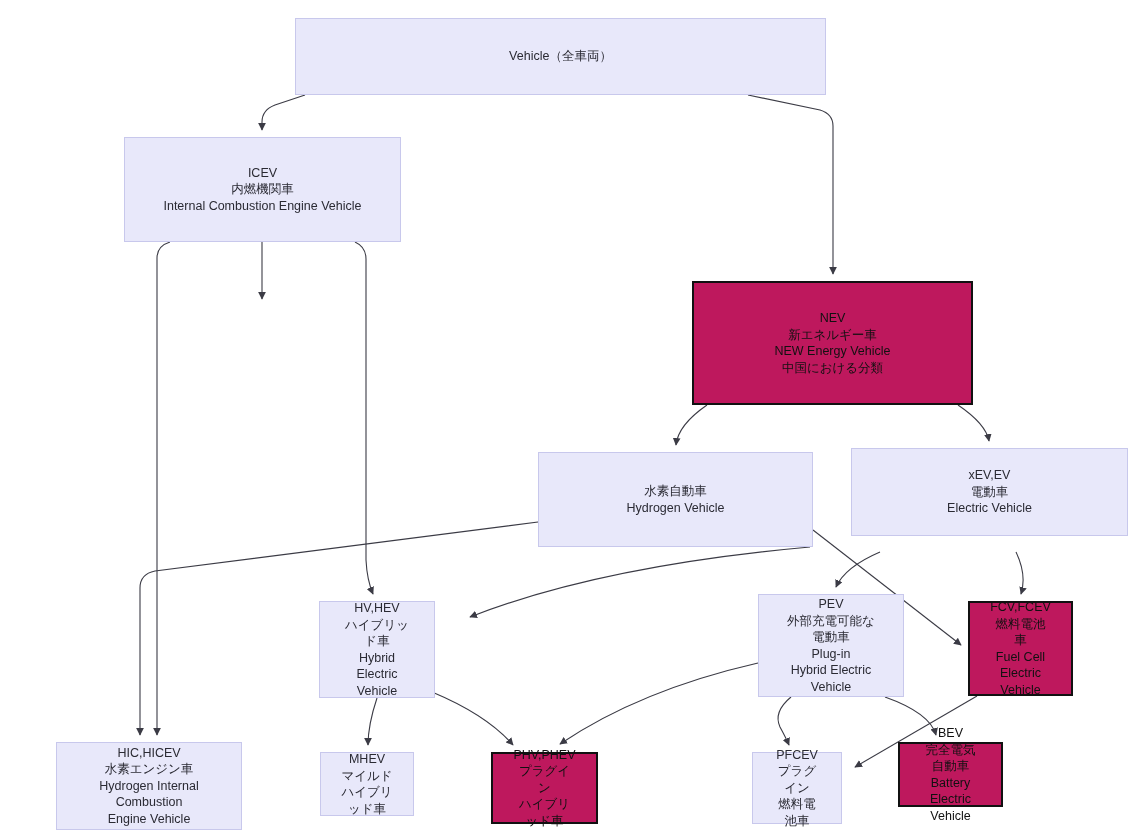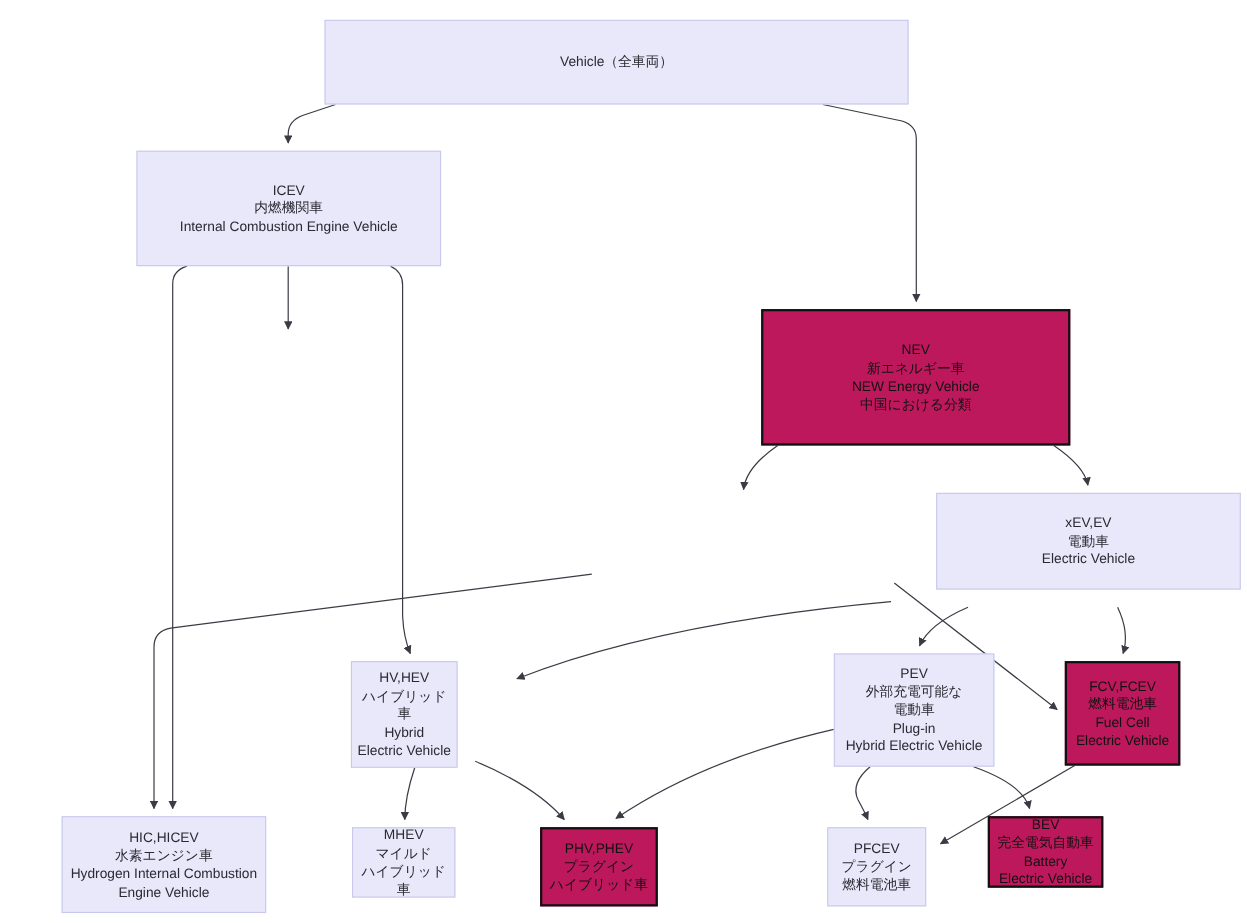--- a/index.html
+++ b/index.html
@@ -29,21 +29,21 @@
     position: absolute;
     box-sizing: border-box;
     display: flex;
     align-items: center;
     justify-content: center;
     text-align: center;
     line-height: 1.32;
     font-size: 12.5px;
     color: #1d1d1f;
     white-space: pre-line;
-    padding: 2px 4px;
+    padding: 2px 20px;
   }
   .node.plain {
     background: #e8e8fa;
     border: 1px solid #c8c8ec;
     color: #2a2a33;
   }
   .node.highlight {
     background: #be185d;
     border: 2px solid #111111;
     color: #111111;
@@ -115,28 +115,32 @@
   </div>
 
 
   <div class="node highlight" style="left:692px; top:281px; width:281px; height:124px;">
     <span class="node-label">NEV
 新エネルギー車
 NEW Energy Vehicle
 中国における分類</span>
   </div>
 
+  <div class="node plain" style="left:538px; top:452px; width:275px; height:95px;">
+    <span class="node-label">水素自動車
+Hydrogen Vehicle</span>
+  </div>
 
   <div class="node plain" style="left:851px; top:448px; width:277px; height:88px;">
     <span class="node-label">xEV,EV
 電動車
 Electric Vehicle</span>
   </div>
 
-  <div class="node plain" style="left:319px; top:601px; width:97px; height:97px;">
+  <div class="node plain" style="left:319px; top:601px; width:116px; height:97px;">
     <span class="node-label">HV,HEV
 ハイブリッド車
 Hybrid
 Electric Vehicle</span>
   </div>
 
   <div class="node plain" style="left:758px; top:594px; width:146px; height:103px;">
     <span class="node-label">PEV
 外部充電可能な
 電動車

